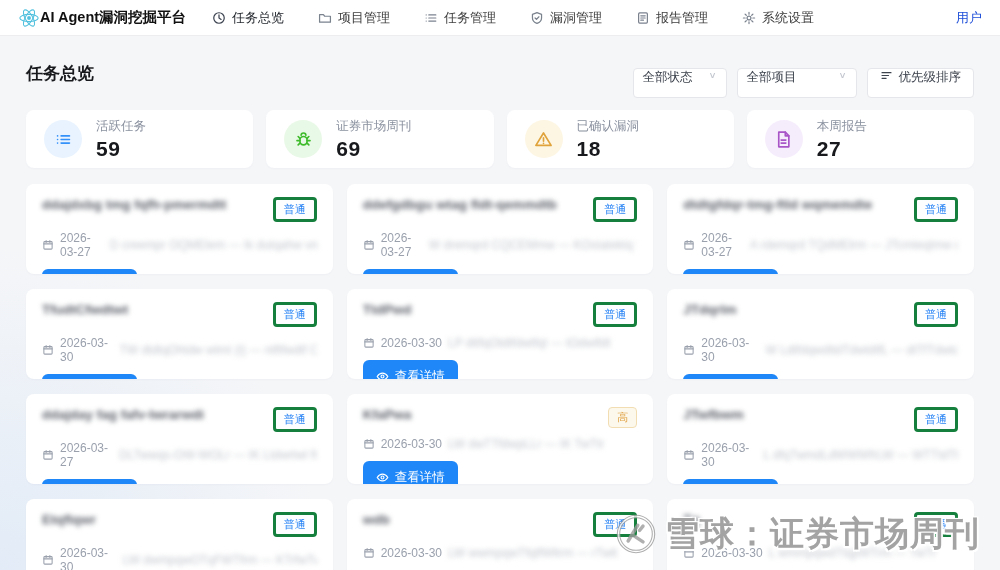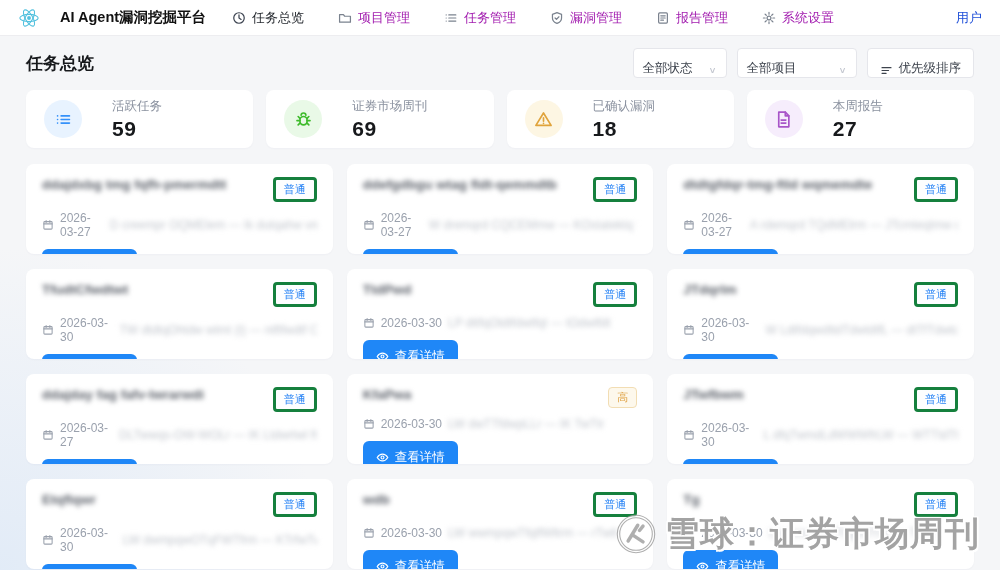--- a/index.html
+++ b/index.html
@@ -6,45 +6,45 @@
   html,body { width:1000px; height:570px; overflow:hidden; }
   body {
     font-family:"Liberation Sans","DejaVu Sans",sans-serif;
     background:#f5f6f8;
     background-image:radial-gradient(circle at 0% 100%, rgba(190,215,245,.35), rgba(190,215,245,0) 28%);
     color:#1f2329; position:relative;
   }
   
   .navbar { height:36px; background:#fff; border-bottom:1px solid #ededf0;
     display:flex; align-items:center; padding:0 18px; }
-  .brand { display:flex; align-items:center; gap:20px; margin-right:26px; }
+  .brand { display:flex; align-items:center; gap:0; margin-right:26px; }
   .brand-logo { width:22px; height:22px; }
   .brand-name { font-size:14.5px; font-weight:bold; color:#111; }
   .nav-items { display:flex; align-items:center; gap:34px; flex:1; }
-  .nav-item { display:flex; align-items:center; gap:6px; font-size:13px; color:#a21caf; cursor:pointer; }
+  .nav-item { display:flex; align-items:center; gap:6px; font-size:13px; color:#404040; cursor:pointer; }
   .nav-item.active { color:#1f2329; }
   .nav-item svg { width:14px; height:14px; stroke:#7a828e; }
   .nav-item.active svg { stroke:#3c4350; }
   .nav-user { font-size:13px; color:#1d4ed8; }
   
   .container { padding:0 26px; }
   .page-head { display:flex; align-items:center; justify-content:space-between; margin-top:12px; }
   .page-title { font-size:17px; font-weight:bold; color:#17191c; }
   .filters { display:flex; align-items:center; gap:10px; }
   .select, .sort-btn { background:#fff; border:1px solid #e5e6eb; border-radius:4px;
-    height:30px; display:flex; align-items:flex-end; font-size:12.5px; color:#3d434d; cursor:pointer; }
+    height:30px; display:flex; align-items:flex-start; font-size:12.5px; color:#3d434d; cursor:pointer;margin-top:20px; }
   .select { padding:0 9px; justify-content:space-between; }
   .select.w1 { width:94px; } .select.w2 { width:120px; }
   .chev { color:#c2c6cf; font-size:11px; margin-left:8px; transform:scaleY(.8); }
   .sort-btn { padding:0 12px; gap:6px; }
   .sort-btn svg { width:13px; height:13px; stroke:#3d434d; }
   
   .stats { display:grid; grid-template-columns:repeat(4,1fr); gap:13px; margin-top:12px; }
   .stat-card { background:#fff; border-radius:8px; height:58px; display:flex; align-items:center;
-    padding:0 18px; gap:30px; box-shadow:0 1px 2px rgba(20,40,80,.03); }
+    padding:0 18px; gap:14px; box-shadow:0 1px 2px rgba(20,40,80,.03); }
   .stat-icon { width:38px; height:38px; border-radius:50%; display:flex; align-items:center; justify-content:center; flex:none; }
   .stat-icon svg { width:19px; height:19px; }
   .th-blue   { background:#e8f3ff; } .th-blue svg   { stroke:#3491fa; }
   .th-green  { background:#e9f9e7; } .th-green svg  { stroke:#3ebb2b; }
   .th-yellow { background:#fdf6e3; } .th-yellow svg { stroke:#e0a33b; }
   .th-purple { background:#f6edfc; } .th-purple svg { stroke:#a855c8; }
   .stat-label { font-size:12.5px; color:#8a919f; }
   .stat-value { font-size:21px; font-weight:600; color:#17191c; margin-top:2px; letter-spacing:.5px; }
   
   .tasks { display:grid; grid-template-columns:repeat(3,1fr); gap:15px 14px; margin-top:16px; }

